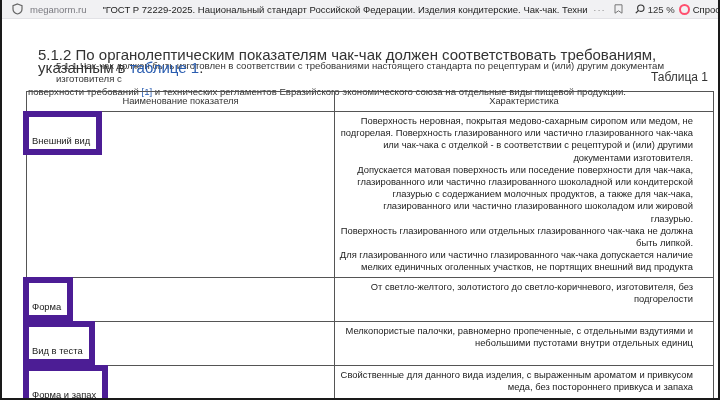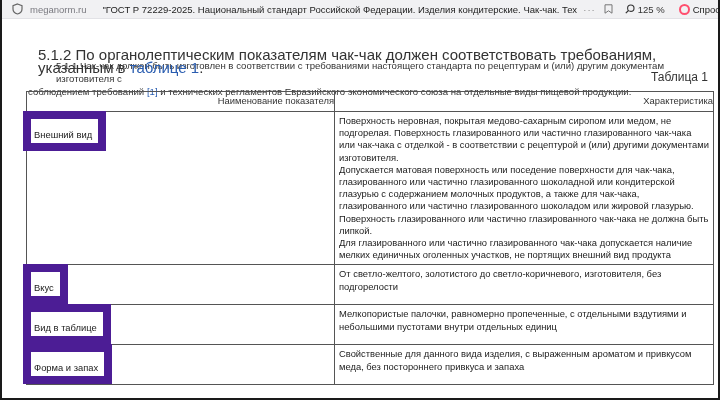--- a/index.html
+++ b/index.html
@@ -13,43 +13,43 @@
       position: absolute; left: 0; top: 0; width: 720px; height: 19px;
       background: #f1f1f3; border-bottom: 1px solid #e2e2e6;
       display: flex; align-items: center; font-size: 9.5px; color: #333; white-space: nowrap; overflow: hidden;
     }
     .shield { width: 11px; height: 12px; margin-left: 12px; margin-right: 7px; display: inline-flex; }
     .domain { color: #7a7a80; margin-right: 16px; }
     .title { flex: 1; overflow: hidden; text-overflow: clip; color: #222; }
     .tb-right { display: flex; align-items: center; gap: 0; margin-left: 6px; }
     .dots { color: #888; margin-right: 8px; letter-spacing: 1px; }
     .bookmark { width: 9px; height: 10px; margin-right: 12px; display: inline-flex; }
-    .zoomval { display: inline-flex; align-items: center; margin-right: 14px; color: #333; }
+    .zoomval { display: inline-flex; align-items: center; margin-right: 4px; color: #333; }
     .zoomval svg { margin-right: 3px; }
     .ask { display: inline-flex; color: #222; }
     .ask .ring { width: 11px; height: 11px; border-radius: 50%; border: 2.5px solid #ff4f6e; margin-right: 3px; display:inline-block; }
 
     .para { position: absolute; font-size: 9.6px; line-height: 13px; color: #333; }
     .p511 { left: 28px; top: 19px; width: 676px; }
     .p511 .indent { padding-left: 28px; margin-top: 40px; }
     .p512 { left: 38px; top: 48px; font-size: 15px; }
     .link { color: #2a5db0; }
     .table-caption { position: absolute; right: 12px; top: 70px; font-size: 12px; color: #333; }
 
     table.spec {
       position: absolute; left: 26px; top: 91px; width: 688px;
       border-collapse: collapse; font-size: 9.4px; line-height: 12.2px; color: #222;
     }
     table.spec th, table.spec td { border: 1px solid #555; vertical-align: top; }
-    table.spec th { font-weight: normal; height: 20px; text-align: right; vertical-align: middle; color: #333; }
+    table.spec th { font-weight: normal; height: 20px; text-align: center; vertical-align: middle; color: #333; }
     table.spec th.c1, table.spec td.c1 { width: 308px; }
     table.spec td.c1 { padding: 0; position: relative; }
-    table.spec td.c2 { padding: 3px 4px 3px 4px; }
+    table.spec td.c2 { padding: 3px 20px 3px 4px; text-align: right; }
     .hl {
-      display: inline-block; border: 8px solid #4c1d95; padding: 10px 6px 2px 3px;
+      display: inline-block; border: 6px solid #4c1d95; padding: 18px 6px 2px 3px;
       margin-left: -4px; margin-top: -1px; background: #fff; line-height: 12px;
     }
     tr.r-appearance td { height: 150px; }
     tr.r-shape td { height: 39px; }
     tr.r-color td { height: 31px; }
     tr.r-fracture td { height: 31px; }
     tr.r-taste td { height: 31px; }
   </style>
 </head>
 <body>
@@ -78,50 +78,50 @@
     </span>
     <span class="ask">
       <span class="ring"></span>
       <span>Спрос</span>
     </span>
   </span>
 </div>
 
 <div class="para p511">
   <div class="indent">5.1.1 Чак-чак должен быть изготовлен в соответствии с требованиями настоящего стандарта по рецептурам и (или) другим документам изготовителя с</div>
-  <div><span>соблюдением требований </span><span class="link">[1]</span><span> и технических регламентов Евразийского экономического союза на отдельные виды пищевой продукции.</span></div>
+  <div><span>поверхности требований </span><span class="link">[1]</span><span> и технических регламентов Евразийского экономического союза на отдельные виды пищевой продукции.</span></div>
 </div>
 
 <div class="para p512"><span>5.1.2 По органолептическим показателям чак-чак должен соответствовать требованиям, указанным в </span><span class="link">таблице 1</span><span>.</span></div>
 
 <div class="table-caption">Таблица 1</div>
 
 <table class="spec">
   <thead>
     <tr>
       <th class="c1">Наименование показателя</th>
       <th class="c2">Характеристика</th>
     </tr>
   </thead>
   <tbody>
     <tr class="r-appearance">
       <td class="c1"><span class="hl">Внешний вид</span></td>
       <td class="c2">
         <div>Поверхность неровная, покрытая медово-сахарным сиропом или медом, не подгорелая. Поверхность глазированного или частично глазированного чак-чака или чак-чака с отделкой - в соответствии с рецептурой и (или) другими документами изготовителя.</div>
         <div>Допускается матовая поверхность или поседение поверхности для чак-чака, глазированного или частично глазированного шоколадной или кондитерской глазурью с содержанием молочных продуктов, а также для чак-чака, глазированного или частично глазированного шоколадом или жировой глазурью.</div>
-        <div>Поверхность глазированного или частично глазированного чак-чака не должна быть липкой.</div>
+        <div>Поверхность глазированного или отдельных глазированного чак-чака не должна быть липкой.</div>
         <div>Для глазированного или частично глазированного чак-чака допускается наличие мелких единичных оголенных участков, не портящих внешний вид продукта</div>
       </td>
     </tr>
     <tr class="r-color">
-      <td class="c1"><span class="hl">Вкус</span></td>
+      <td class="c1"><span class="hl">Форма</span></td>
       <td class="c2">От светло-желтого, золотистого до светло-коричневого, изготовителя, без подгорелости</td>
     </tr>
     <tr class="r-fracture">
-      <td class="c1"><span class="hl">Вид в таблице</span></td>
+      <td class="c1"><span class="hl">Вид в теста</span></td>
       <td class="c2">Мелкопористые палочки, равномерно пропеченные, с отдельными вздутиями и небольшими пустотами внутри отдельных единиц</td>
     </tr>
     <tr class="r-taste">
       <td class="c1"><span class="hl">Форма и запах</span></td>
       <td class="c2">Свойственные для данного вида изделия, с выраженным ароматом и привкусом меда, без постороннего привкуса и запаха</td>
     </tr>
   </tbody>
 </table>
 
 <div class="frame"></div>

